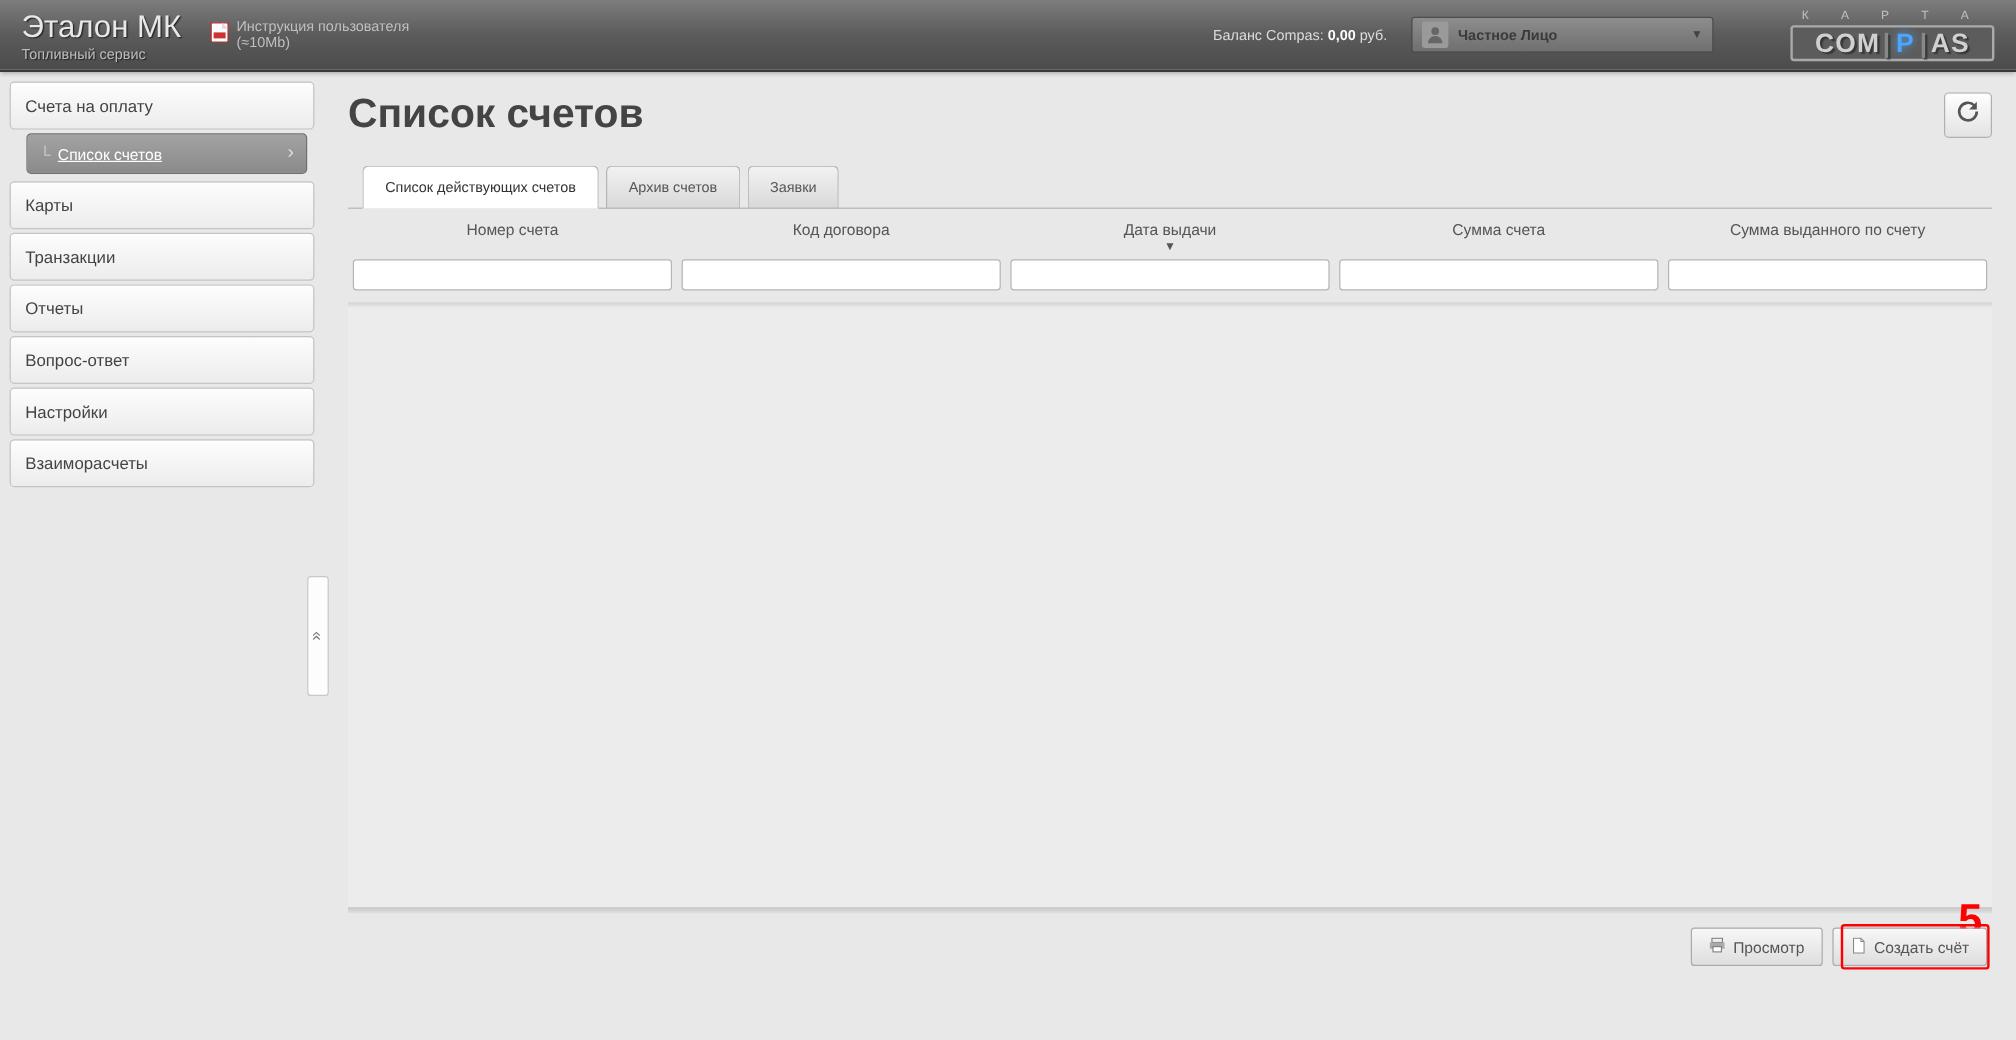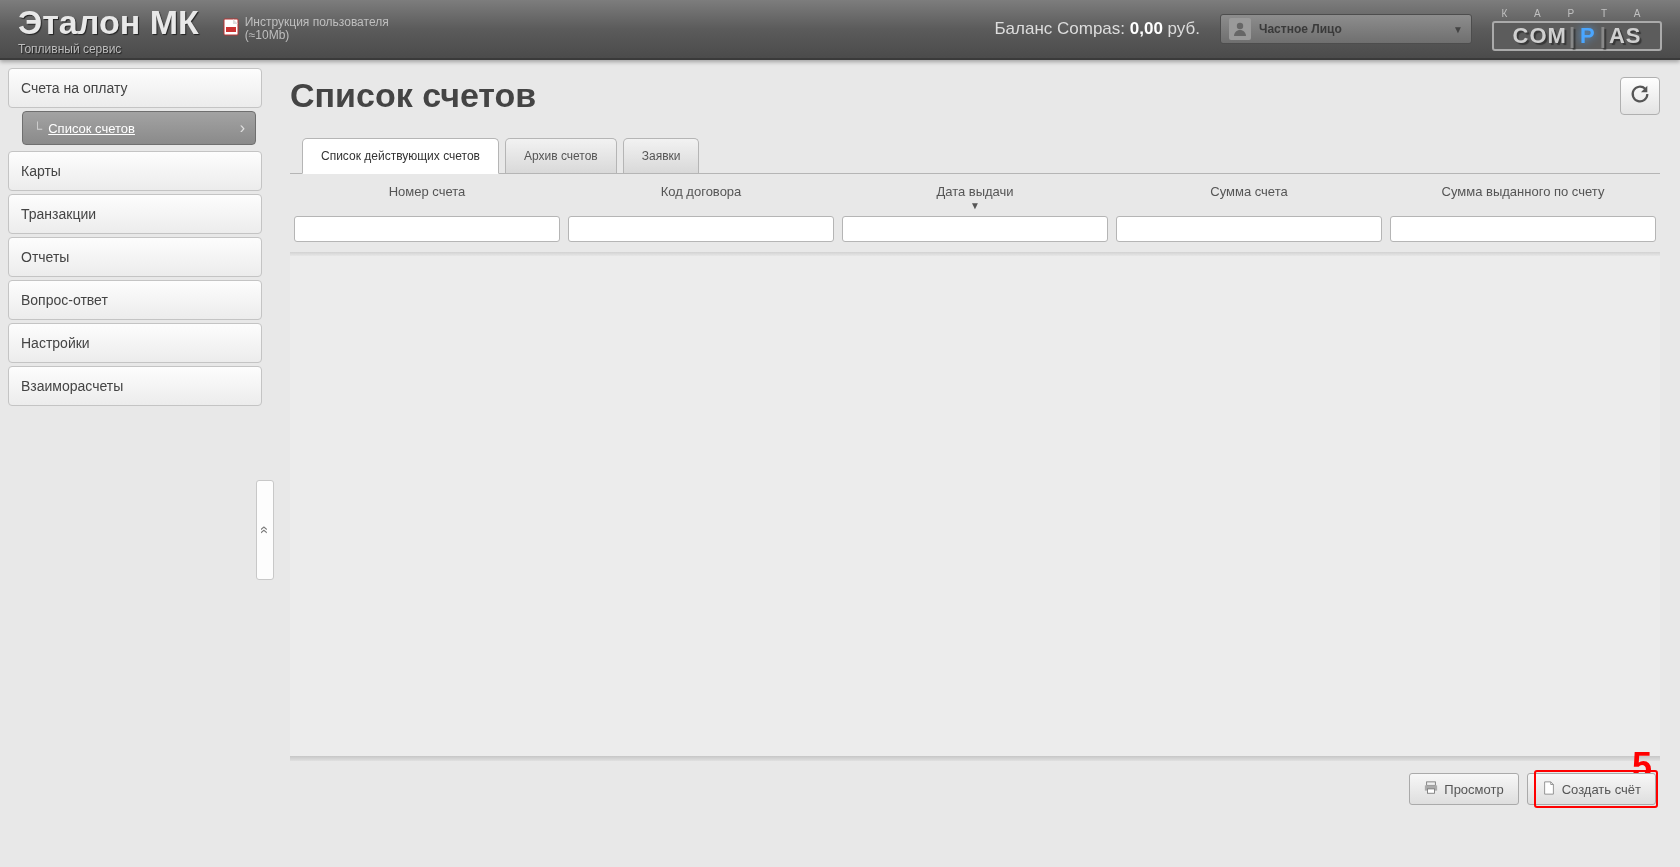--- a/index.html
+++ b/index.html
@@ -10,39 +10,39 @@
   height: 60px;
   background: linear-gradient(to bottom, #7d7d7d 0%, #5b5b5b 50%, #4b4b4b 100%);
   border-bottom: 2px solid #3a3a3a;
   box-shadow: 0 2px 4px rgba(0,0,0,0.3);
   display: flex;
   align-items: center;
   position: relative;
   color: #ddd;
 }
 .brand { padding: 4px 18px; }
-.brand-title { font-size: 34px; font-weight: bold; color: #e8e8e8; text-shadow: 1px 1px 1px #222; }
+.brand-title { font-size: 26px; font-weight: normal; color: #e8e8e8; text-shadow: 1px 1px 1px #222; }
 .brand-sub { font-size: 12px; color: #bdbdbd; text-shadow: 1px 1px 1px #222; }
 .pdf-link { display: flex; align-items: center; gap: 6px; margin-left: 6px; cursor: pointer; }
 .pdf-icon { width: 16px; height: 18px; }
 .pdf-text { display: flex; flex-direction: column; font-size: 12px; color: #bfbfbf; line-height: 1.1; }
 .header-right { margin-left: auto; display: flex; align-items: center; gap: 20px; padding-right: 12px; }
-.balance { font-size: 17px; color: #ddd; }
+.balance { font-size: 12px; color: #ddd; }
 .balance b { color: #fff; }
 .user-select {
   display: flex; align-items: center; gap: 8px;
   background: linear-gradient(to bottom,#8d8d8d,#6f6f6f);
   border: 1px solid #4d4d4d; border-radius: 3px;
   height: 30px; width: 252px; padding: 12px 8px;
   color: #333; position: relative;
 }
 .user-icon { width: 22px; height: 22px; background: #9a9a9a; border-radius: 2px; display:flex;align-items:center;justify-content:center; }
 .user-name { font-size: 12px; font-weight: bold; color: #3a3a3a; flex: 1; }
 .user-caret { position:absolute; right:8px; color:#444; font-size:10px;}
-.logo-block { display:flex; flex-direction:column; align-items:flex-end; margin-right:6px; }
+.logo-block { display:flex; flex-direction:column; align-items:flex-end; margin-right:6px;margin-left:44px; }
 .logo-top { font-size: 10px; letter-spacing: 12px; color:#c0c0c0; margin-bottom:2px; text-align:center; width:170px; }
 .logo-card {
   width: 170px; height: 30px; border: 2px solid #aaa; border-radius: 3px;
   background: #5c5c5c; display:flex; align-items:center; justify-content:center;
   font-family: Arial Black, Arial, sans-serif;
 }
 .logo-card span { font-size: 22px; font-weight: 900; color:#d0d0d0; letter-spacing:1px; text-shadow: 2px 2px 1px rgba(0,0,0,.4);}
 .logo-card .p { color:#4aa6ff; text-shadow: 0 0 8px rgba(80,170,255,.8); padding:0 2px;}
 .logo-card .bar { color:#888; padding:0 2px;}
 

